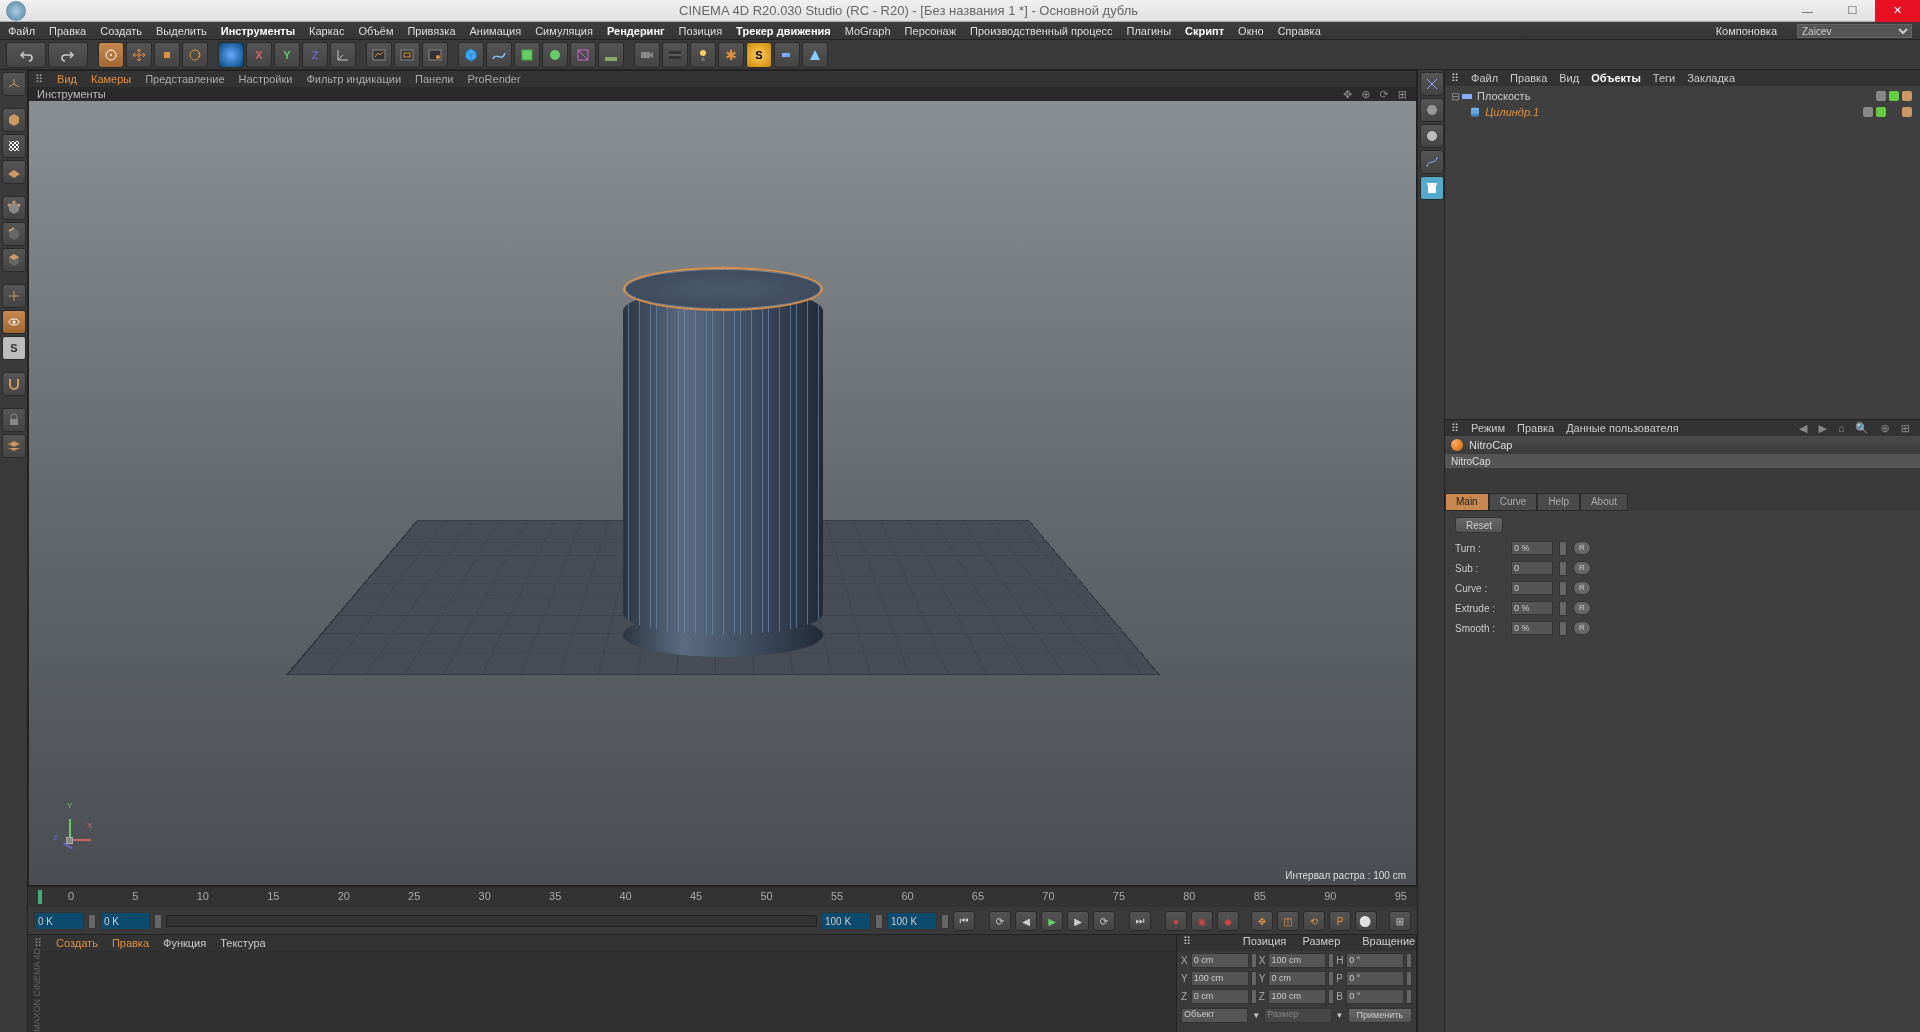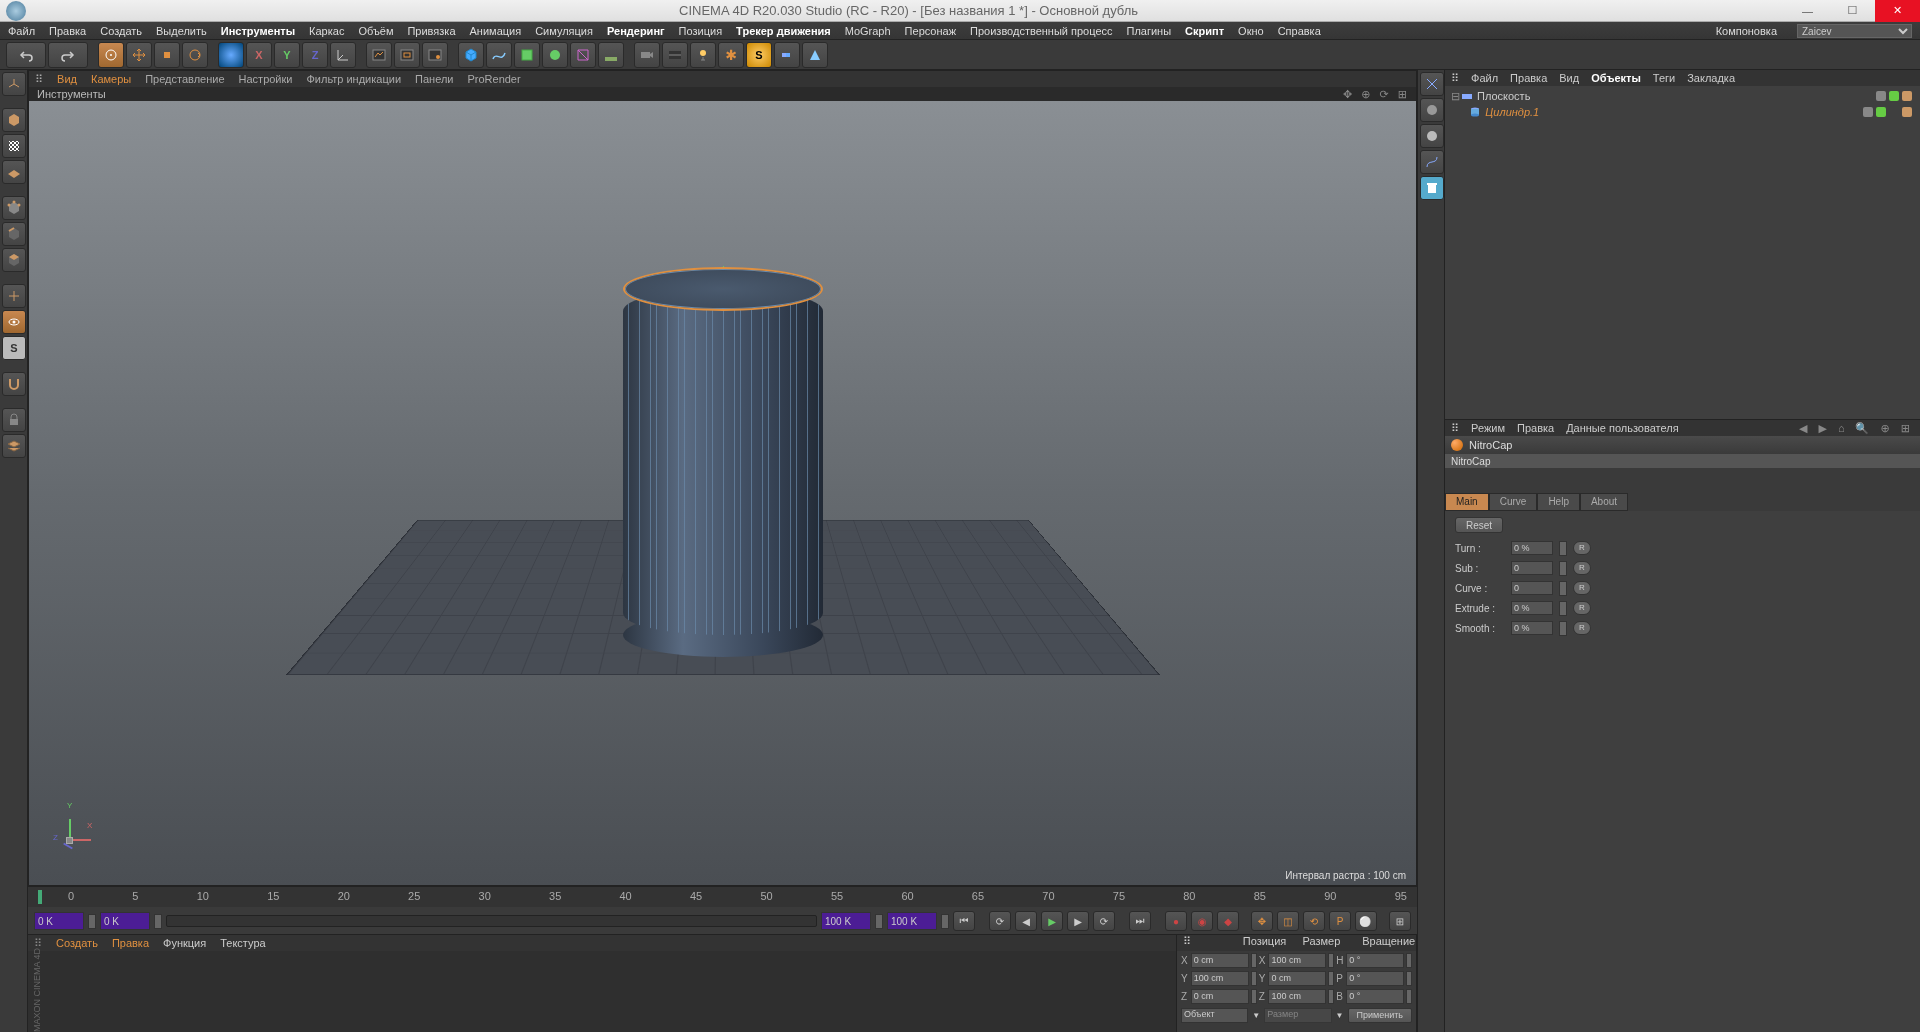--- a/index.html
+++ b/index.html
@@ -41,21 +41,21 @@
 .axis .x { position:absolute; left:12px; bottom:6px; width:22px; height:2px; background:#c66;}
 .axis .z { position:absolute; left:6px; bottom:0; width:10px; height:2px; background:#66c; transform:rotate(30deg);}
 .axis .cube { position:absolute; left:9px; bottom:3px; width:7px; height:7px; background:#888; border:1px solid #aaa;}
 .vp-info { position:absolute; right:10px; bottom:4px; font-size:10px; color:#ddd;}
 .y-gizmo { position:absolute; left:50%; top:21%; width:1px; height:95px; background:#6c6;}
 .timeline-block { height:48px; background:#3a3a3a; border-top:1px solid #222;}
 .tl-ruler { height:20px; background:#333; position:relative; display:flex; align-items:center;}
 .tl-ruler .seg { width:4px; height:14px; background:#4a7; margin-left:10px;}
 .tl-nums { position:absolute; left:40px; right:10px; top:3px; display:flex; justify-content:space-between; font-size:9px; color:#aaa;}
 .tl-controls { height:28px; display:flex; align-items:center; padding:0 6px; gap:4px;}
-.tl-field { width:50px; height:18px; background:#4c1d95; border:1px solid #333; color:#ccc; font-size:10px; padding:0 3px;}
+.tl-field { width:50px; height:18px; background:#0c4a6e; border:1px solid #333; color:#ccc; font-size:10px; padding:0 3px;}
 .tl-slider { flex:1; height:12px; background:#333; border:1px solid #222; border-radius:2px;}
 .playbtn { width:22px; height:20px; background:linear-gradient(#555,#444); border:1px solid #2a2a2a; border-radius:3px; display:flex; align-items:center; justify-content:center; cursor:pointer; font-size:10px;}
 .bottom-panels { height:98px; display:flex; background:#3a3a3a; border-top:1px solid #222;}
 .mat-panel { flex:1; border-right:1px solid #222;}
 .mat-menu { height:16px; background:#333; display:flex; align-items:center; padding:0 6px; gap:14px; font-size:10px;}
 .mat-menu span:first-child { color:#888;}
 .mat-menu .hl { color:#e09040;}
 .mat-body { height:calc(100% - 16px); background:#2f2f2f; display:flex; align-items:flex-end;}
 .brand { font-size:9px; color:#666; transform:rotate(-90deg); transform-origin:left bottom; margin-left:14px; white-space:nowrap;}
 .coord-panel { width:240px; border-right:1px solid #222;}

